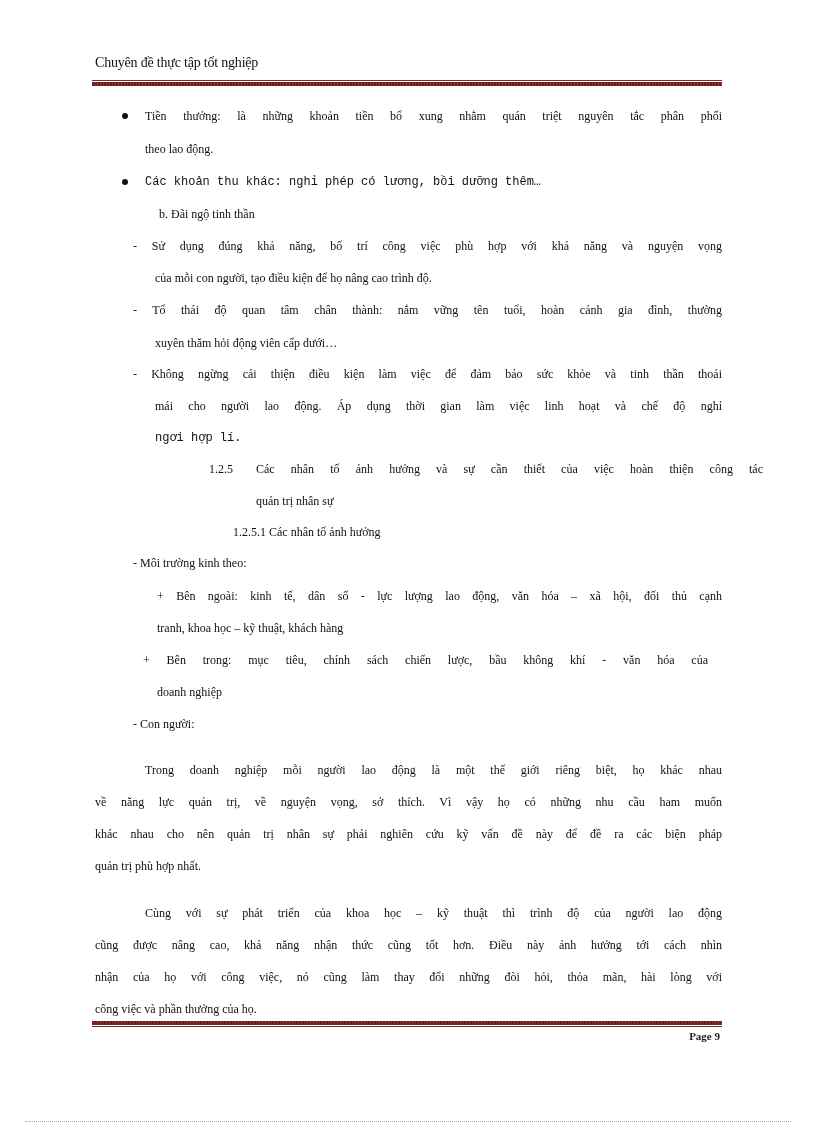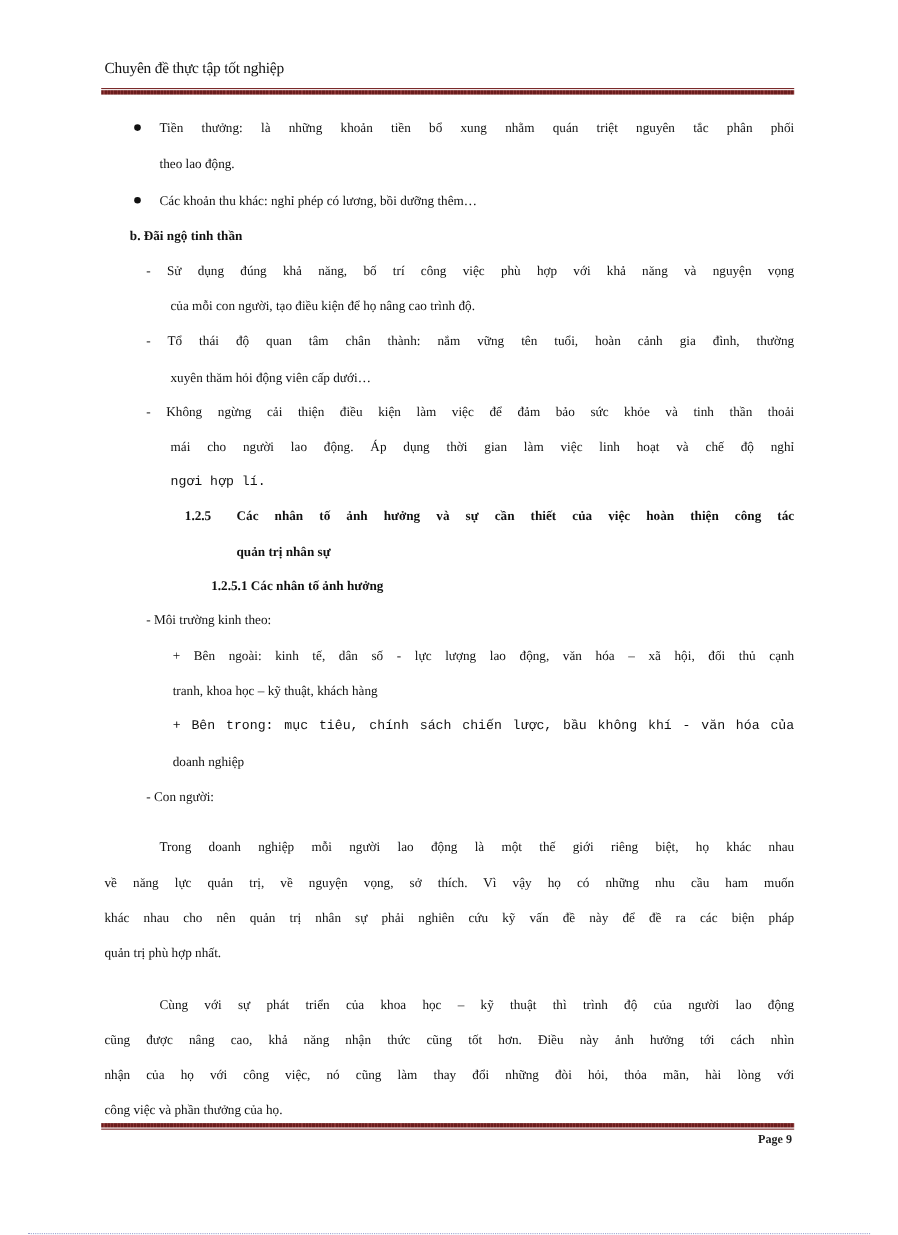--- a/index.html
+++ b/index.html
@@ -64,21 +64,21 @@
       font-size: 12px;
       line-height: 20px;
       white-space: nowrap;
       color: #111;
     }
     .justify {
       text-align: justify;
       text-align-last: justify;
       white-space: normal;
     }
-    .bold { font-weight: bold; }
+    .bold { font-weight: normal; margin-left: 41px; }
 
     .bullet {
       position: absolute;
       width: 6px; height: 6px;
       border-radius: 50%;
       background: #111;
     }
 
     .page-break {
       position: absolute;
@@ -98,21 +98,21 @@
   <div class="rule header-rule">
     <div class="thin"></div>
     <div class="thick"></div>
   </div>
 
   <span class="bullet" style="left:122px; top:113px;"></span>
   <div class="line justify" style="left:145px; top:106px; width:577px;">Tiền thưởng: là những khoản tiền bổ xung nhằm quán triệt nguyên tắc phân phối</div>
   <div class="line" style="left:145px; top:139px;">theo lao động.</div>
 
   <span class="bullet" style="left:122px; top:179px;"></span>
-  <div class="line" style="left:145px; top:172px;">Các khoản thu khác: nghỉ phép có lương, bồi dưỡng thêm…</div>
+  <div class="line" style="left:145px; top:172px;font-family:Liberation Mono, monospace;">Các khoản thu khác: nghỉ phép có lương, bồi dưỡng thêm…</div>
 
   <div class="line bold" style="left:118px; top:204px;">b.  Đãi ngộ tinh thần</div>
 
   <div class="line justify" style="left:133px; top:236px; width:589px;">- Sử dụng đúng khả năng, bố trí công việc phù hợp với khả năng và nguyện vọng</div>
   <div class="line" style="left:155px; top:268px;">của mỗi con người, tạo điều kiện để họ nâng cao trình độ.</div>
 
   <div class="line justify" style="left:133px; top:300px; width:589px;">- Tổ thái độ quan tâm chân thành: nắm vững tên tuổi, hoàn cảnh gia đình, thường</div>
   <div class="line" style="left:155px; top:333px;">xuyên thăm hỏi động viên cấp dưới…</div>
 
   <div class="line justify" style="left:133px; top:364px; width:589px;">- Không ngừng cải thiện điều kiện làm việc để đảm bảo sức khỏe và tinh thần thoải</div>
@@ -121,21 +121,21 @@
 
   <div class="line bold" style="left:168px; top:459px;">1.2.5</div>
   <div class="line bold justify" style="left:215px; top:459px; width:507px;">Các nhân tố ảnh hưởng và sự cần thiết của việc hoàn thiện công tác</div>
   <div class="line bold" style="left:215px; top:491px;">quản trị nhân sự</div>
 
   <div class="line bold" style="left:192px; top:522px;">1.2.5.1 Các nhân tố ảnh hưởng</div>
 
   <div class="line" style="left:133px; top:553px;">- Môi trường kinh theo:</div>
   <div class="line justify" style="left:157px; top:586px; width:565px;">+ Bên ngoài: kinh tế, dân số - lực lượng lao động, văn hóa – xã hội, đối thủ cạnh</div>
   <div class="line" style="left:157px; top:618px;">tranh, khoa học – kỹ thuật, khách hàng</div>
-  <div class="line justify" style="left:157px; top:650px; width:565px;font-family:Liberation Mono, monospace;">+ Bên trong: mục tiêu, chính sách chiến lược, bầu không khí - văn hóa của</div>
+  <div class="line justify" style="left:143px; top:650px; width:565px;">+ Bên trong: mục tiêu, chính sách chiến lược, bầu không khí - văn hóa của</div>
   <div class="line" style="left:157px; top:682px;">doanh nghiệp</div>
 
   <div class="line" style="left:133px; top:714px;">- Con người:</div>
 
   <div class="line justify" style="left:145px; top:760px; width:577px;">Trong doanh nghiệp mỗi người lao động là một thế giới riêng biệt, họ khác nhau</div>
   <div class="line justify" style="left:95px; top:792px; width:627px;">về năng lực quản trị, về nguyện vọng, sở thích. Vì vậy họ có những nhu cầu ham muốn</div>
   <div class="line justify" style="left:95px; top:824px; width:627px;">khác nhau cho nên quản trị nhân sự phải nghiên cứu kỹ vấn đề này để đề ra các biện pháp</div>
   <div class="line" style="left:95px; top:856px;">quản trị phù hợp nhất.</div>
 
   <div class="line justify" style="left:145px; top:903px; width:577px;">Cùng với sự phát triển của khoa học – kỹ thuật thì trình độ của người lao động</div>

